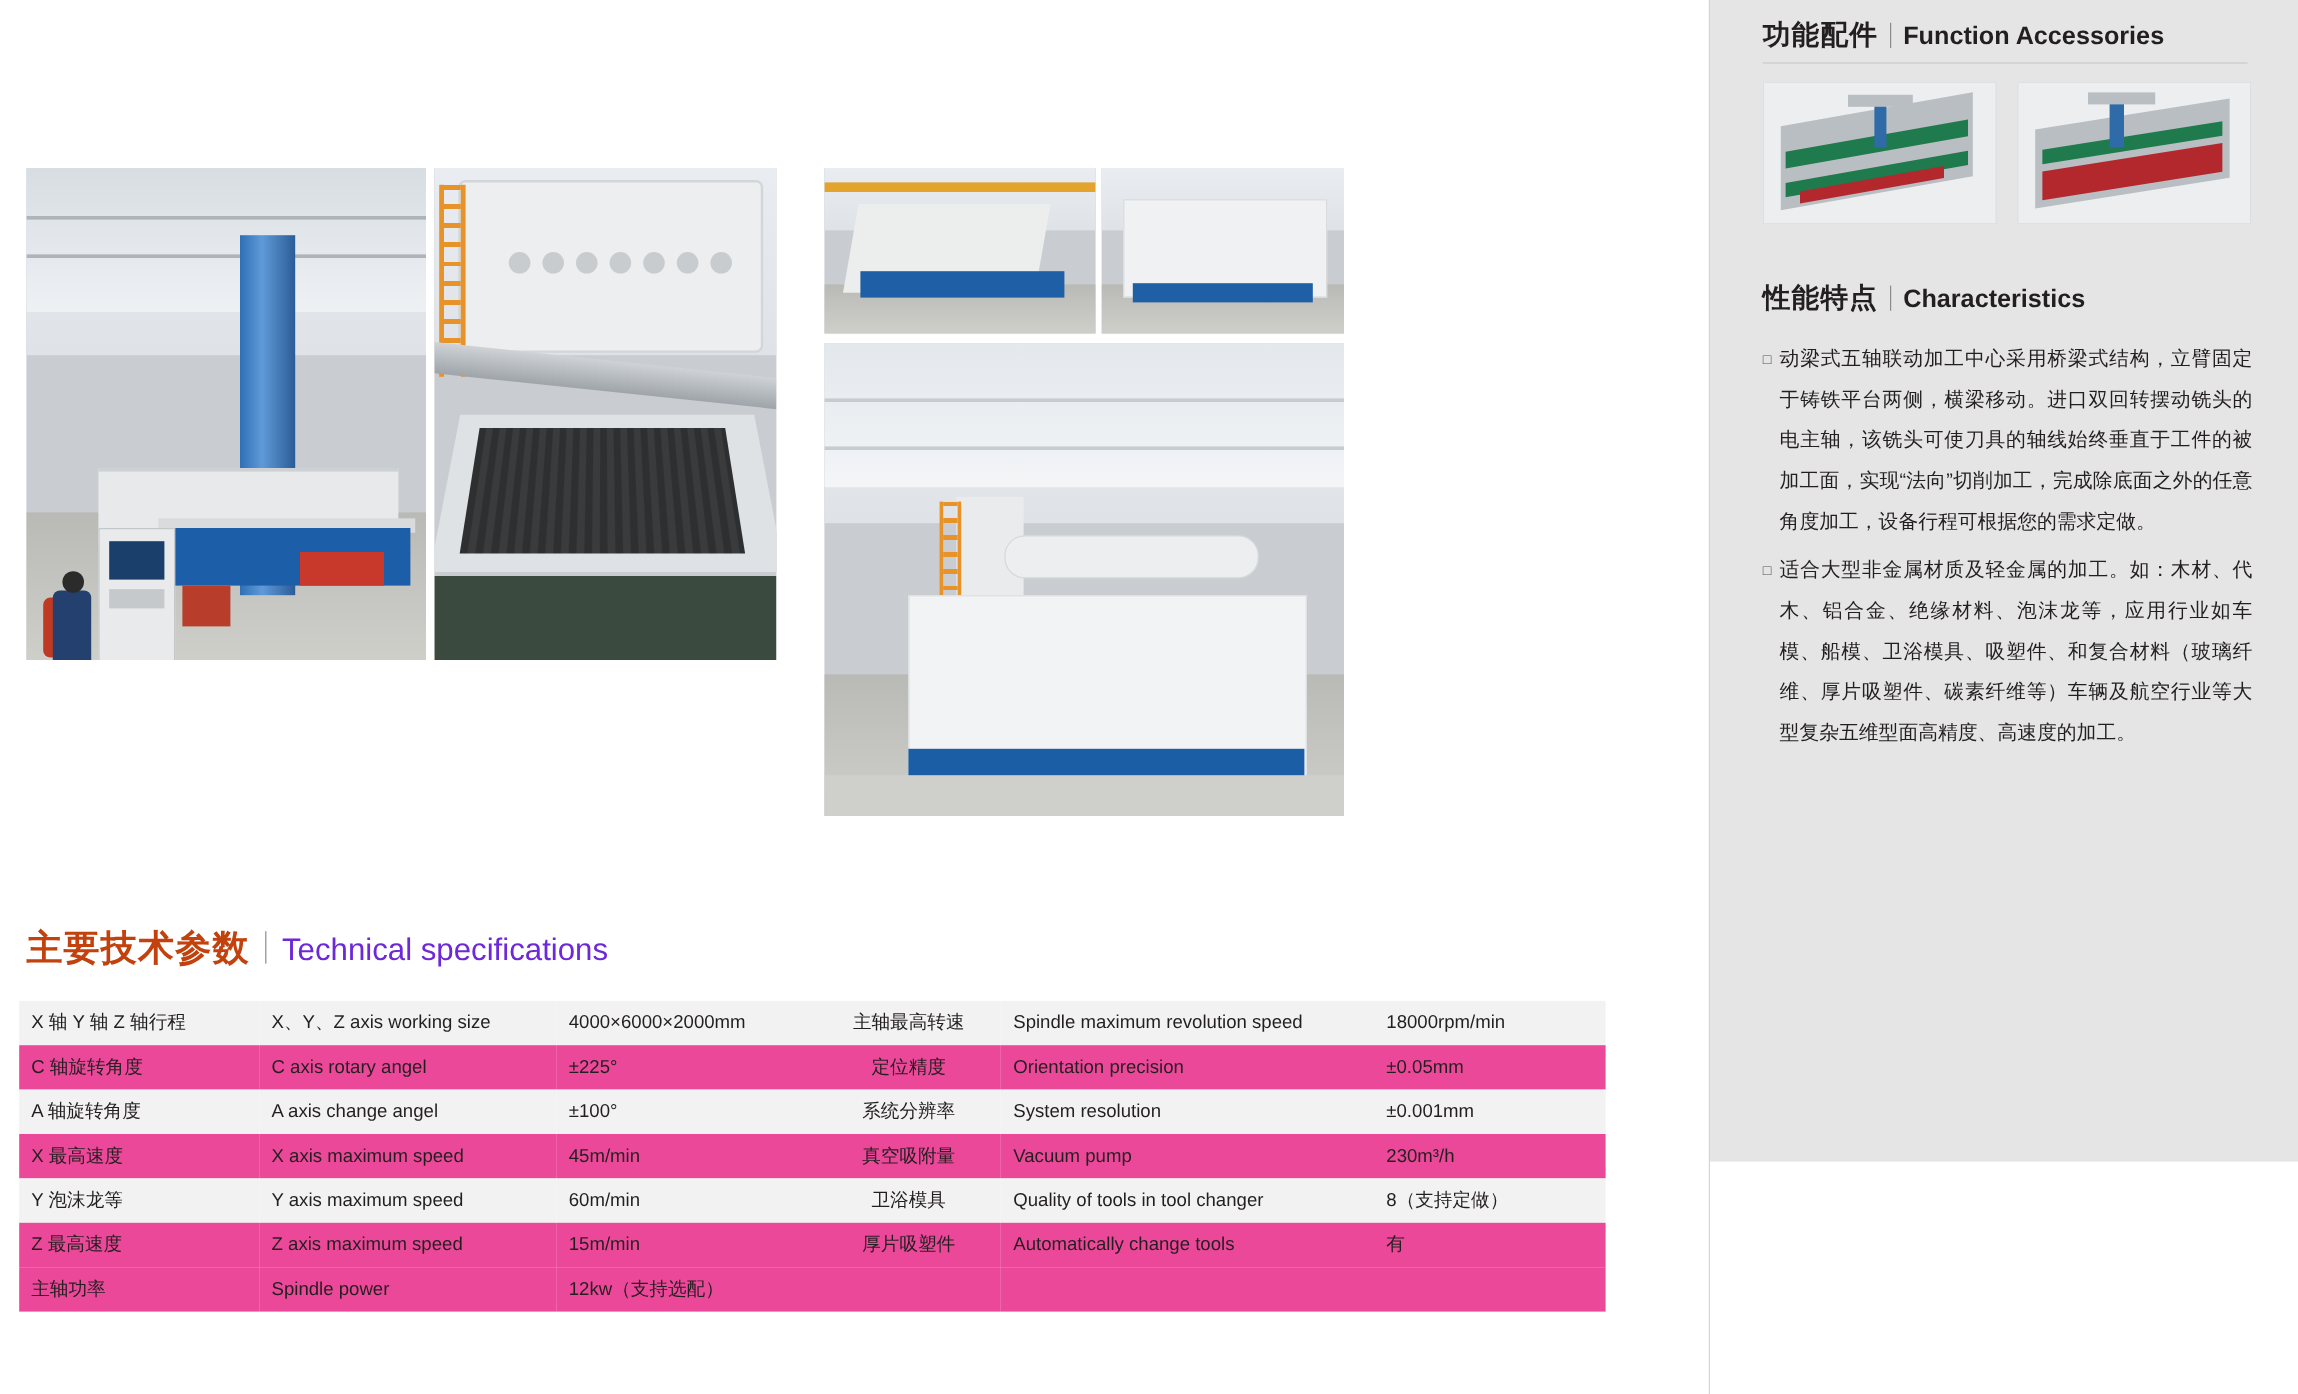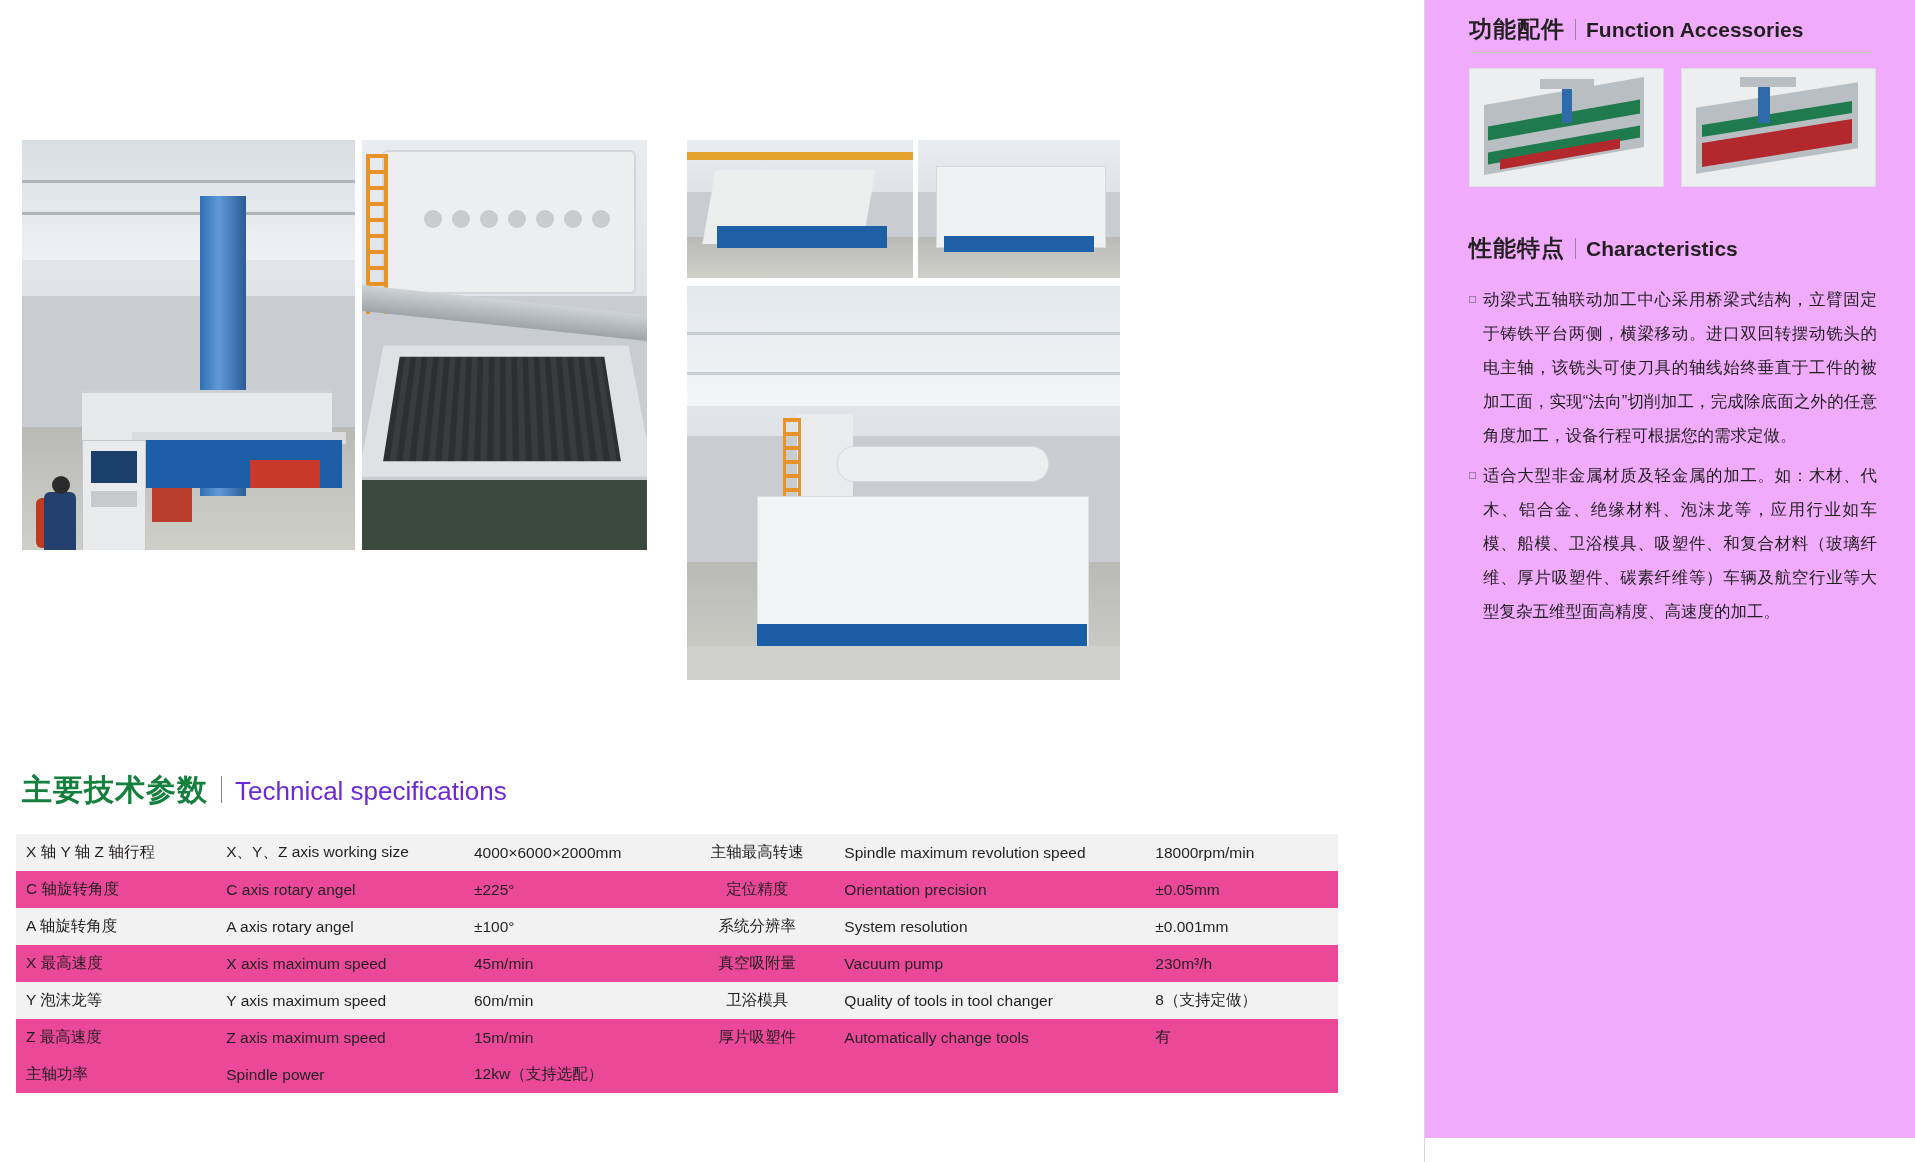--- a/index.html
+++ b/index.html
@@ -100,21 +100,21 @@
     position: absolute;
     left: 22px;
     top: 770px;
     display: flex;
     align-items: baseline;
   }
   .spec-head .cn {
     font-size: 30px;
     font-weight: bold;
     letter-spacing: 1px;
-    color: #15803d;
+    color: #c2410c;
   }
   .spec-head .divider {
     display: inline-block;
     width: 1px;
     height: 27px;
     background: #8c8c8c;
     margin: 0 13px;
     position: relative;
     top: 3px;
   }
@@ -153,23 +153,23 @@
     top: 0;
     width: 1px;
     height: 1162px;
     background: #d4d4d4;
   }
   .right-col {
     position: absolute;
     left: 1425px;
     top: 0;
     width: 490px;
-    height: 1138px;
+    height: 968px;
     padding: 0;
-    background: #f0abfc;
+    background: #e5e5e5;
   }
   .sec-head {
     display: flex;
     align-items: baseline;
     margin-left: 44px;
   }
   .sec-head .cn { font-size: 23px; font-weight: bold; letter-spacing: 1px; }
   .sec-head .divider { display:inline-block; width:1px; height:21px; background:#8c8c8c; margin:0 10px; position:relative; top:3px; }
   .sec-head .en { font-size: 21px; font-weight: bold; }
 
@@ -322,21 +322,21 @@
         <tr class="even">
           <td class="c1">C 轴旋转角度</td>
           <td class="c2">C axis rotary angel</td>
           <td class="c3">±225°</td>
           <td class="c4">定位精度</td>
           <td class="c5">Orientation  precision</td>
           <td class="c6">±0.05mm</td>
         </tr>
         <tr class="odd">
           <td class="c1">A 轴旋转角度</td>
-          <td class="c2">A axis rotary angel</td>
+          <td class="c2">A axis change angel</td>
           <td class="c3">±100°</td>
           <td class="c4">系统分辨率</td>
           <td class="c5">System resolution</td>
           <td class="c6">±0.001mm</td>
         </tr>
         <tr class="even">
           <td class="c1">X 最高速度</td>
           <td class="c2">X axis maximum speed</td>
           <td class="c3">45m/min</td>
           <td class="c4">真空吸附量</td>

